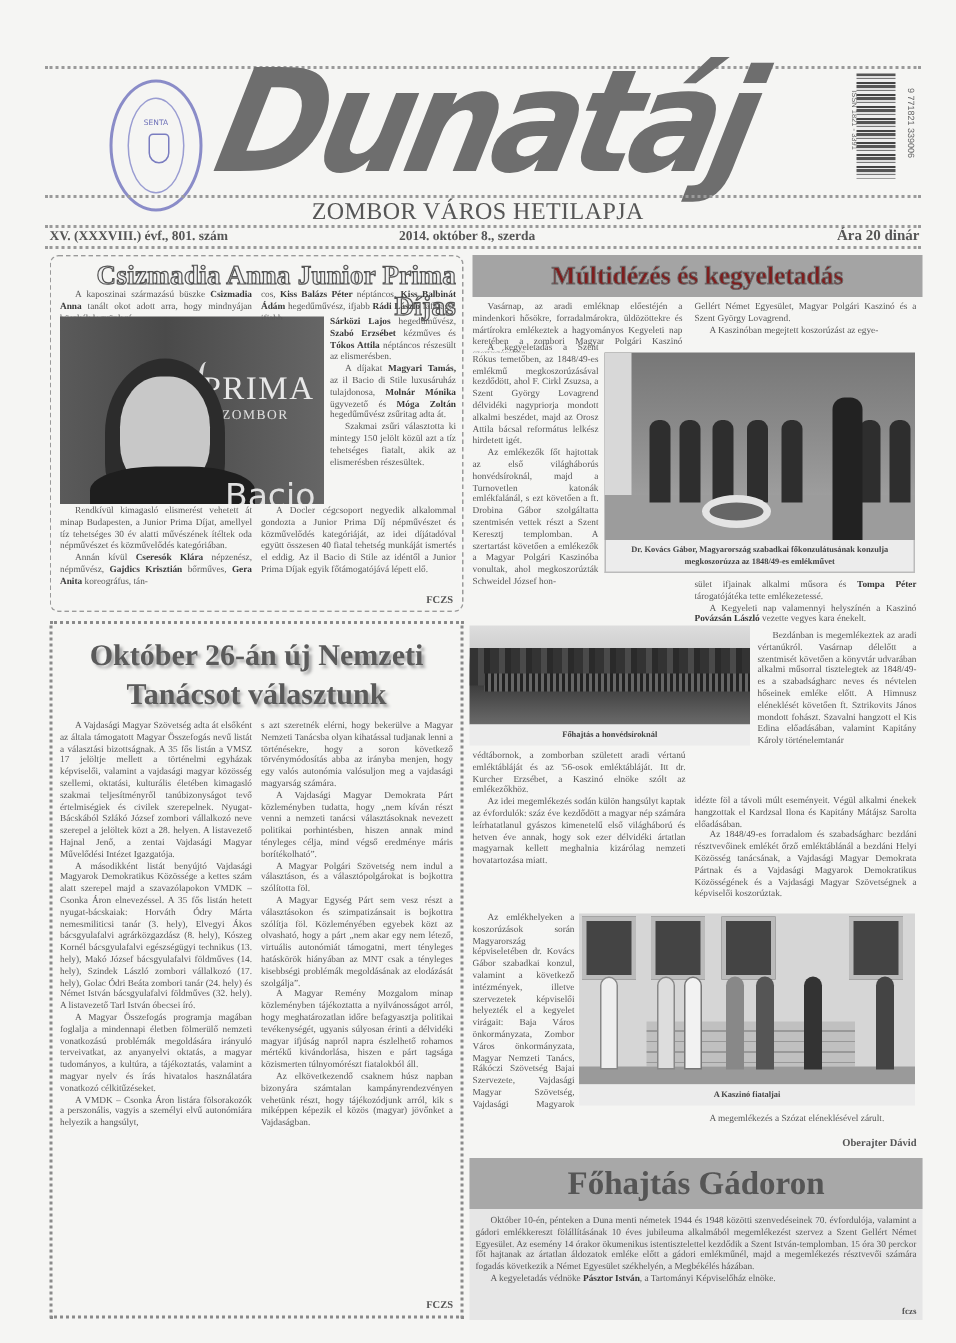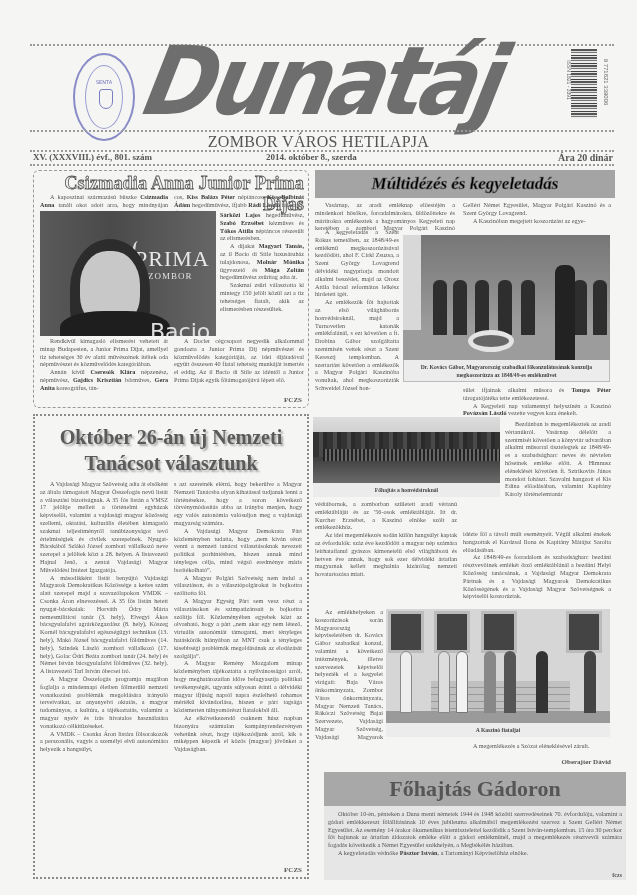--- a/index.html
+++ b/index.html
@@ -48,22 +48,22 @@
   .photo1 .bacio { position: absolute; left: 110px; top: 108px; color: #e0e0e0; font-size: 22px; font-family: "DejaVu Sans", sans-serif; }
   .photo1 .arc { position: absolute; left: 92px; top: 30px; width: 12px; height: 28px; border-left: 3px solid #ddd; border-radius: 50%; }
   .byline { position: absolute; font-size: 7px; font-weight: bold; color: #555; }
 
   .a2 { left: 33px; top: 414px; width: 276px; height: 465px; border: 2px dotted #8a8a8a; }
   .a2 .title { position: absolute; left: 0; right: 0; top: 8px; text-align: center; font-size: 20px; line-height: 26px; font-weight: bold;
       color: #5a5a5a; text-shadow: 2px 2px 2px #aaa; font-family: "Liberation Serif", serif; }
 
   .a3 { left: 313px; top: 170px; width: 302px; height: 548px; }
   .a3 .titlebar { position: absolute; left: 2px; right: 0; top: 0; height: 28px; background: #a4a4a4; }
-  .a3 .titlebar span { display: block; text-align: center; font-size: 17px; line-height: 28px; font-weight: bold; color: #000000;
-      -webkit-text-stroke: 0.6px #666; font-family: "Liberation Serif", serif; font-style: italic; }
+  .a3 .titlebar span { display: block; text-align: center; font-size: 17px; line-height: 28px; font-weight: bold; color: #7f1d1d;
+      -webkit-text-stroke: 0.6px #666; font-family: "Liberation Serif", serif; }
   .photo2 { position: absolute; left: 90px; top: 65px; width: 207px; height: 125px; background: linear-gradient(180deg, #777 0%, #8a8a8a 40%, #aaa 100%); overflow: hidden; }
   .photo2 .person { position: absolute; bottom: 25px; width: 14px; height: 55px; background: #2e2e2e; border-radius: 6px 6px 0 0; }
   .photo2 .wreath { position: absolute; left: 65px; top: 95px; width: 46px; height: 22px; border-radius: 50%; border: 5px solid #e4e4e4; background: #666; }
   .photo2 .monument { position: absolute; left: 0; top: 0; width: 18px; height: 125px; background: #d8d8d8; }
   .photo2 .ground { position: absolute; left: 0; right: 0; bottom: 0; height: 30px; background: #9c9c9c; }
   .photo2 .tall { position: absolute; right: 35px; top: 30px; width: 20px; height: 95px; background: #222; border-radius: 8px 8px 0 0; }
   .cap2 { position: absolute; left: 90px; top: 190px; width: 207px; height: 22px; background: #ececec; font-size: 5.6px; line-height: 8px; font-weight: bold; text-align: center; color: #444; padding-top: 3px; border: 1px solid #bbb; border-top: none; }
   .photo3 { position: absolute; left: 0; top: 247px; width: 187px; height: 66px; background: linear-gradient(180deg, #ddd 0%, #ccc 30%, #555 40%, #3d3d3d 60%, #6a6a6a 100%); overflow: hidden; }
   .photo3 .trees { position: absolute; left: 0; right: 0; top: 15px; height: 25px;
      background: repeating-linear-gradient(90deg, #333 0 6px, #4a4a4a 6px 10px, #2a2a2a 10px 14px); }
@@ -71,21 +71,21 @@
      background: repeating-linear-gradient(90deg, #222 0 2px, #666 2px 4px); }
   .cap3 { position: absolute; left: 0; top: 313px; width: 187px; height: 14px; background: #ececec; font-size: 5.6px; line-height: 14px; font-weight: bold; text-align: center; color: #444; }
   .photo4 { position: absolute; left: 73px; top: 439px; width: 224px; height: 114px; background: #d6d6d6; overflow: hidden; }
   .photo4 .win { position: absolute; top: 2px; width: 36px; height: 42px; background: #444; border: 3px solid #bbb; }
   .photo4 .steps { position: absolute; left: 45px; right: 40px; bottom: 12px; height: 30px;
      background: repeating-linear-gradient(180deg, #c0c0c0 0 6px, #999 6px 7px); }
   .photo4 .pers { position: absolute; bottom: 10px; width: 12px; height: 62px; border-radius: 6px 6px 0 0; }
   .photo4 .ground { position: absolute; left: 0; right: 0; bottom: 0; height: 12px; background: #9a9a9a; }
   .cap4 { position: absolute; left: 73px; top: 553px; width: 224px; height: 14px; background: #ececec; font-size: 5.6px; line-height: 14px; font-weight: bold; text-align: center; color: #444; }
 
-  .a4 { left: 313px; top: 772px; width: 302px; height: 108px; background: #e6e6e6; margin-left: 11px; }
+  .a4 { left: 313px; top: 772px; width: 302px; height: 108px; background: #e6e6e6; }
   .a4 .titlebar { position: absolute; left: 0; right: 0; top: 0; height: 34px; background: #a8a8a8; }
   .a4 .titlebar span { display: block; text-align: center; font-size: 22px; line-height: 34px; font-weight: bold; color: #555; font-family: "Liberation Serif", serif; }
 </style>
 </head>
 <body>
 
 <div class="page">
 
   <div class="dotline" style="top:44px"></div>
   <div class="stamp">

